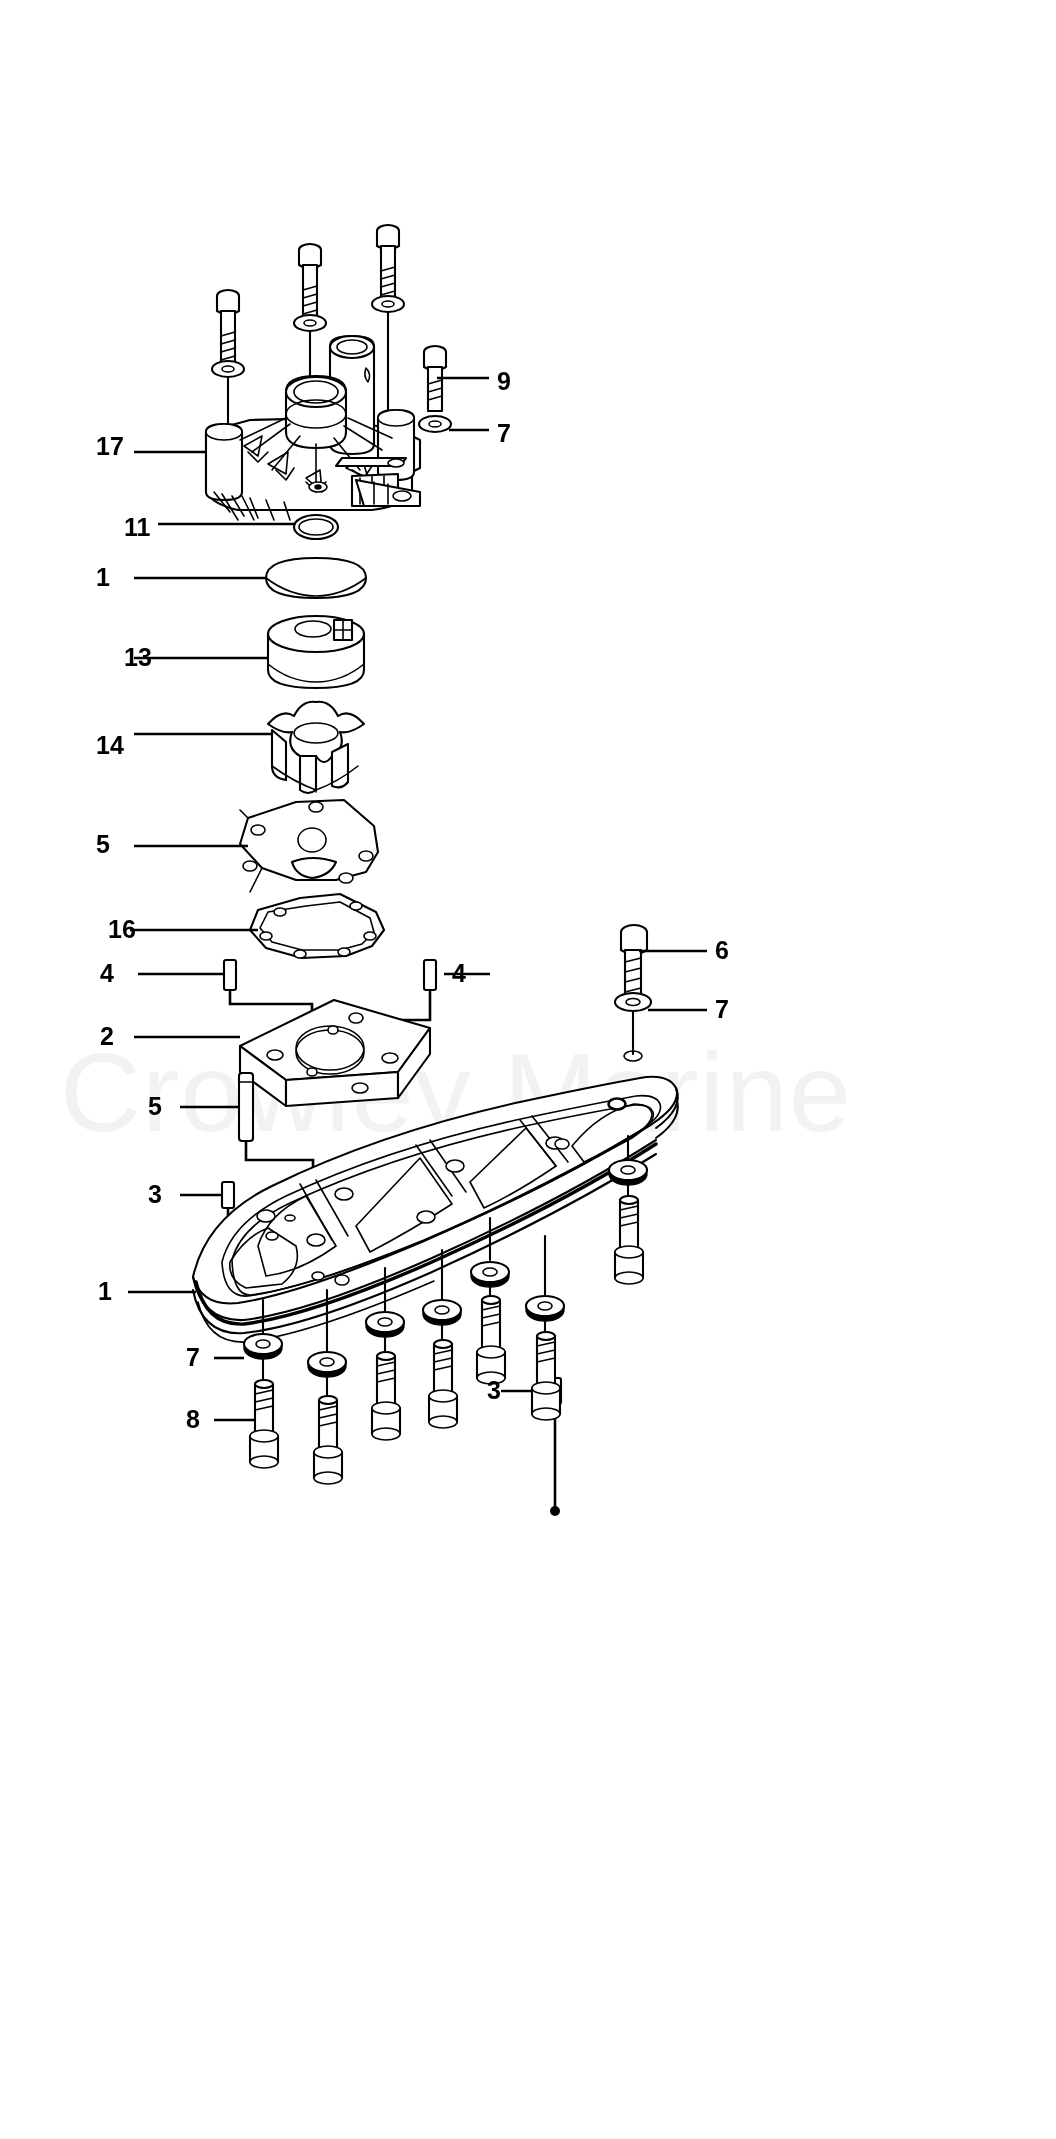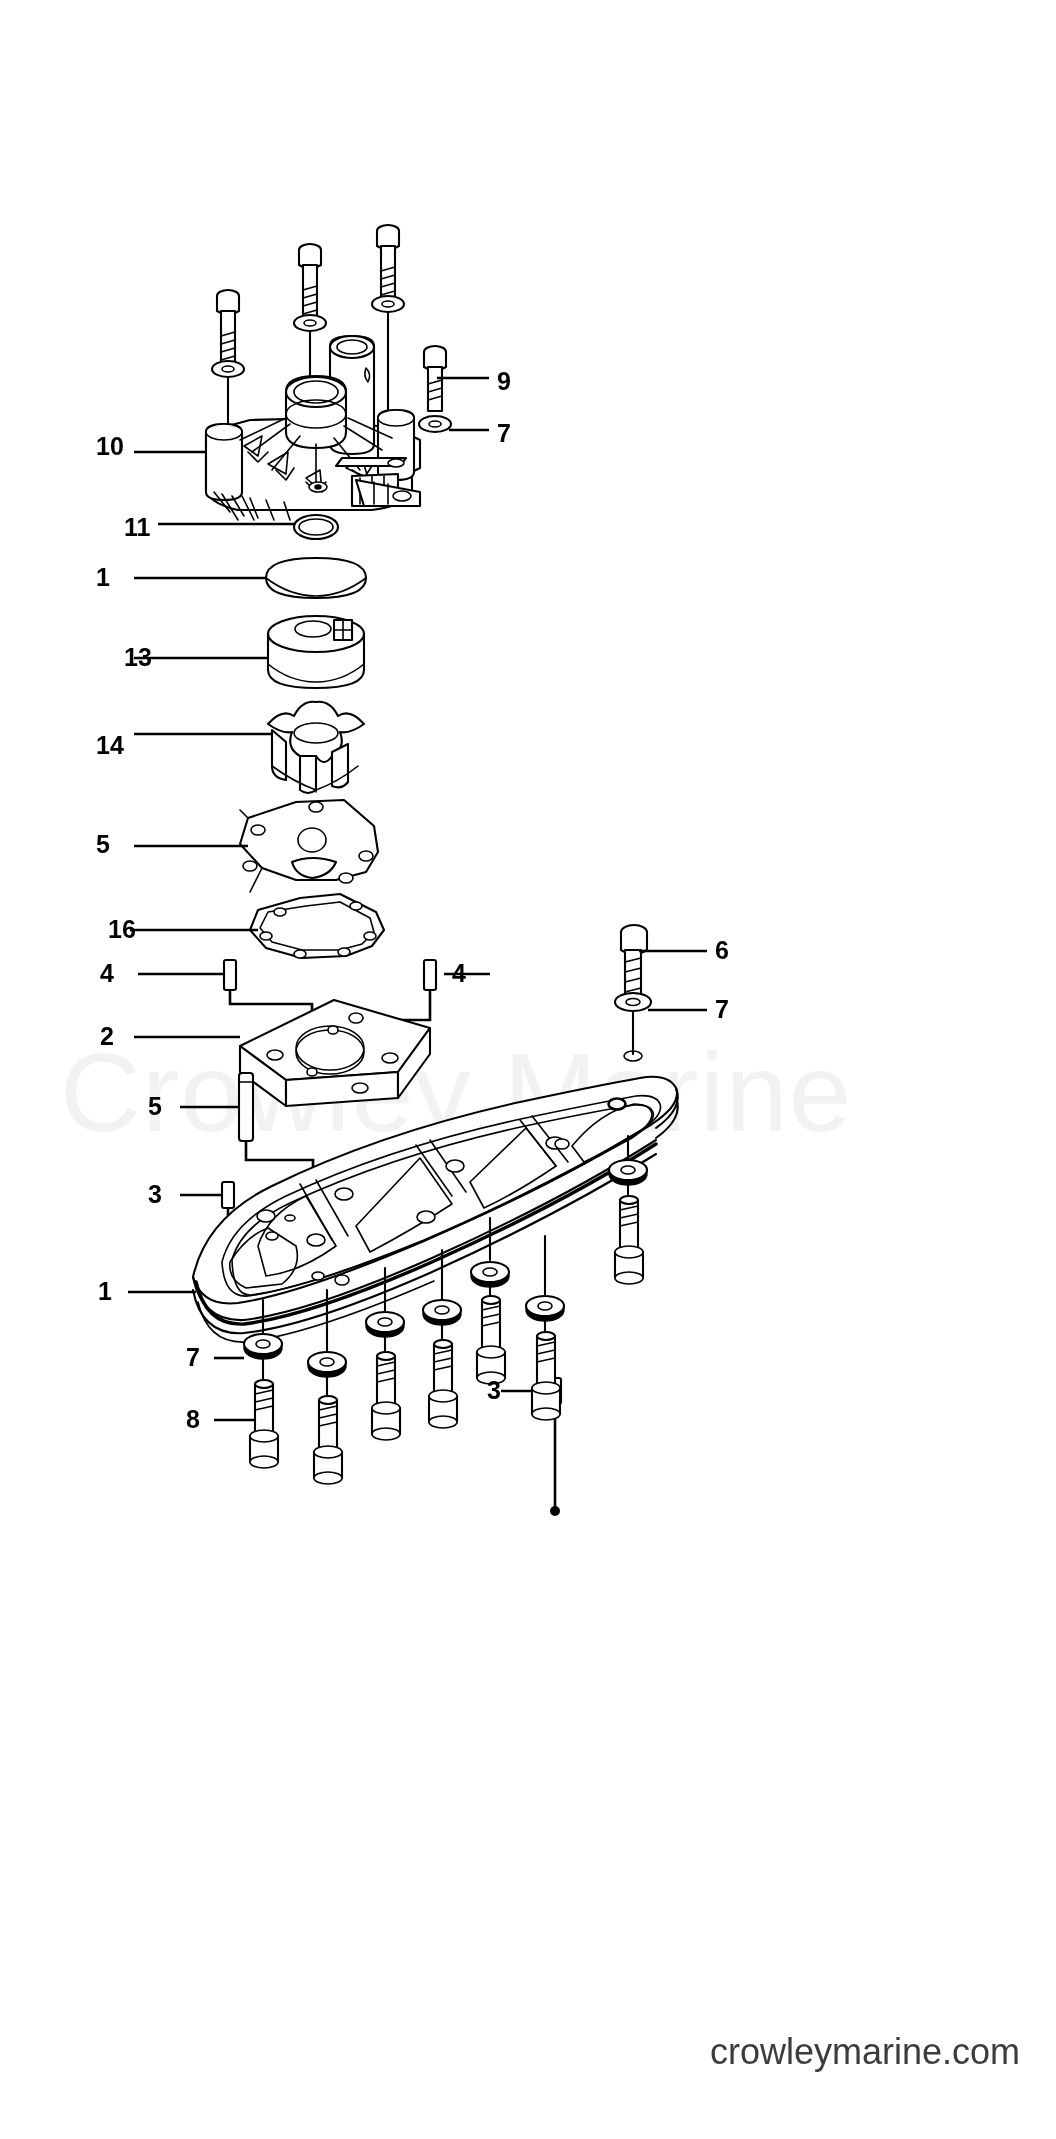--- a/index.html
+++ b/index.html
@@ -455,36 +455,35 @@
       <rect class="white" x="620" y="1200" width="18" height="52"></rect>
       <ellipse class="white" cx="629" cy="1200" rx="9" ry="4"></ellipse>
       <path class="ink-thin" d="M620 1210 L638 1206 M620 1218 L638 1214 M620 1226 L638 1222"></path>
       <path class="white" d="M615 1252 L615 1278 Q629 1286 643 1278 L643 1252 Z"></path>
       <ellipse class="whitethin" cx="629" cy="1252" rx="14" ry="6"></ellipse>
       <ellipse class="whitethin" cx="629" cy="1278" rx="14" ry="6"></ellipse>
     </g>
 
   </svg>
 
-  <div class="callout-num" style="left:96px;  top:434px;">10</div>
+  <div class="callout-num" style="left:96px;  top:434px;">17</div>
   <div class="callout-num" style="left:497px; top:369px;">9</div>
   <div class="callout-num" style="left:497px; top:421px;">7</div>
   <div class="callout-num" style="left:124px; top:515px;">11</div>
   <div class="callout-num" style="left:96px;  top:565px;">1</div>
   <div class="callout-num" style="left:96px;  top:645px;margin-left:28px;">13</div>
   <div class="callout-num" style="left:96px;  top:721px;margin-top:12px;">14</div>
   <div class="callout-num" style="left:96px;  top:832px;">5</div>
   <div class="callout-num" style="left:108px;  top:917px;">16</div>
   <div class="callout-num" style="left:100px; top:961px;">4</div>
   <div class="callout-num" style="left:452px; top:961px;">4</div>
   <div class="callout-num" style="left:100px; top:1024px;">2</div>
   <div class="callout-num" style="left:487px; top:1378px;">3</div>
   <div class="callout-num" style="left:715px; top:938px;">6</div>
   <div class="callout-num" style="left:715px; top:997px;">7</div>
   <div class="callout-num" style="left:148px; top:1094px;">5</div>
   <div class="callout-num" style="left:148px; top:1182px;">3</div>
   <div class="callout-num" style="left:98px;  top:1279px;">1</div>
   <div class="callout-num" style="left:186px; top:1345px;">7</div>
   <div class="callout-num" style="left:186px; top:1407px;">8</div>
 
-  <div class="footer-url">crowleymarine.com</div>
 
 </div>
 
 </body></html>

